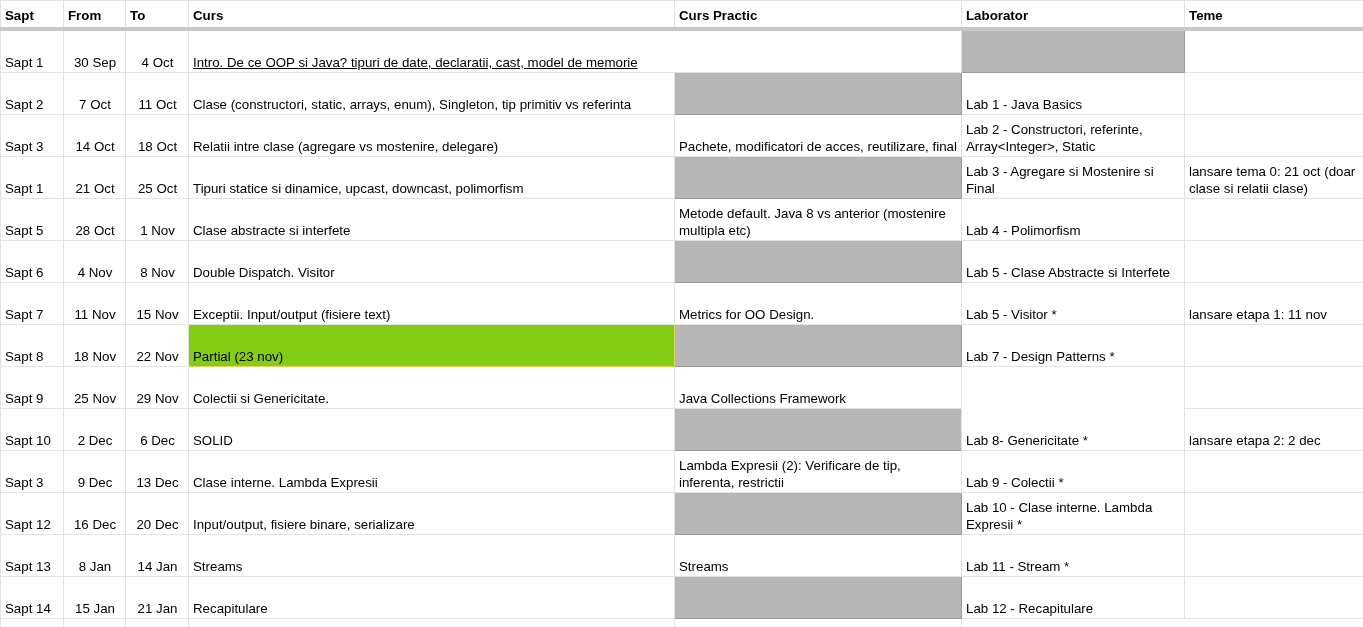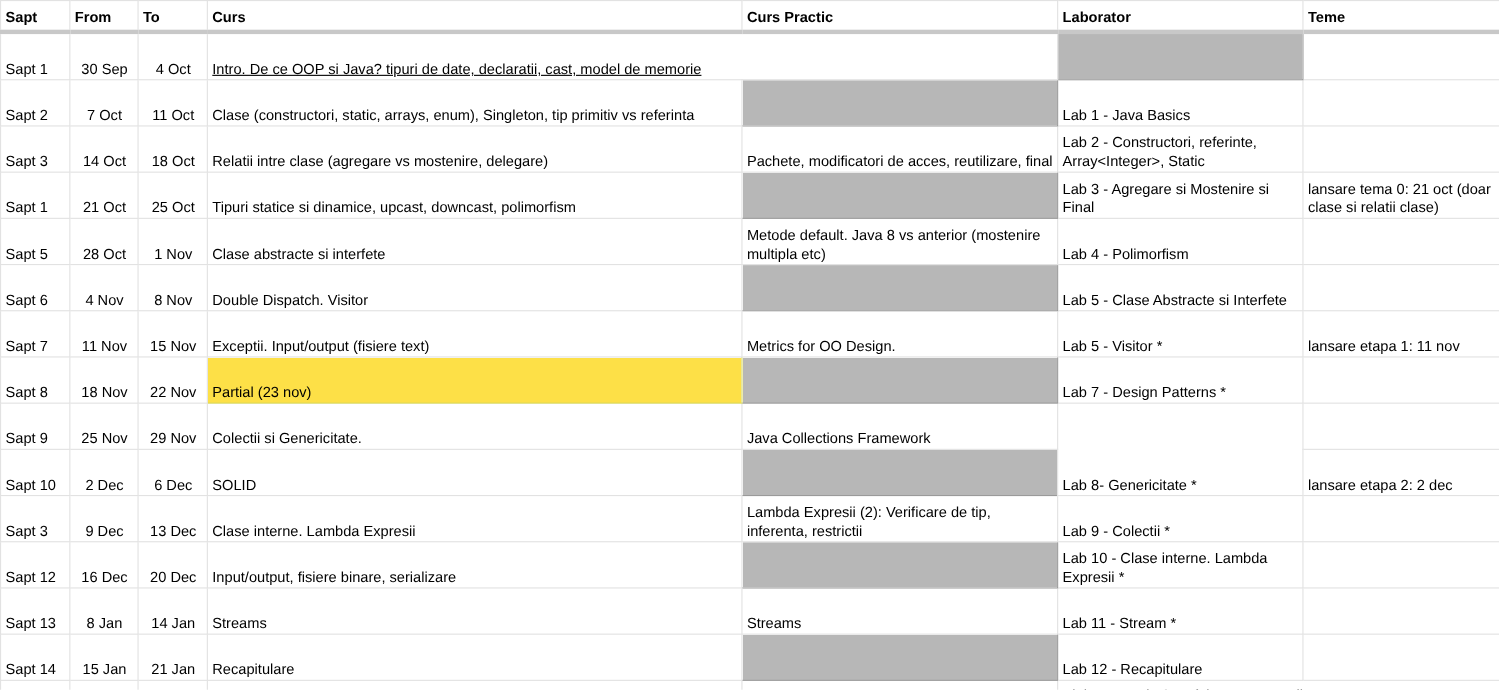--- a/index.html
+++ b/index.html
@@ -5,21 +5,21 @@
   html, body { margin: 0; padding: 0; background: #ffffff; }
   body { width: 1363px; height: 627px; overflow: hidden; font-family: "Liberation Sans", sans-serif; font-size: 13.3px; color: #000; }
   table { border-collapse: collapse; table-layout: fixed; width: 1363px; }
   td, th { border: 1px solid #e2e2e2; padding: 0 3px 1px 4px; vertical-align: bottom; line-height: 17px; overflow: hidden; white-space: normal; }
   th { height: 23px; text-align: left; font-weight: bold; vertical-align: bottom; padding-bottom: 3px; border-bottom: 4px solid #c8c8c8; }
   tr.row td { height: 40px; }
   tr.foot td { height: 21px; }
   td.num { text-align: center; white-space: nowrap; }
   td.nowrap { white-space: nowrap; overflow: visible; text-decoration: underline; }
   td.gray { background: #b7b7b7; border: 1px solid #9a9a9a; }
-  td.yellow { background: #fde047; border: 1px solid #d8d85a; }
+  td.yellow { background: #84cc16; border: 1px solid #d8d85a; }
 </style>
 </head>
 <body>
 
 <table>
   <colgroup>
     <col style="width:63px">
       <col style="width:62px">
       <col style="width:63px">
       <col style="width:486px">

